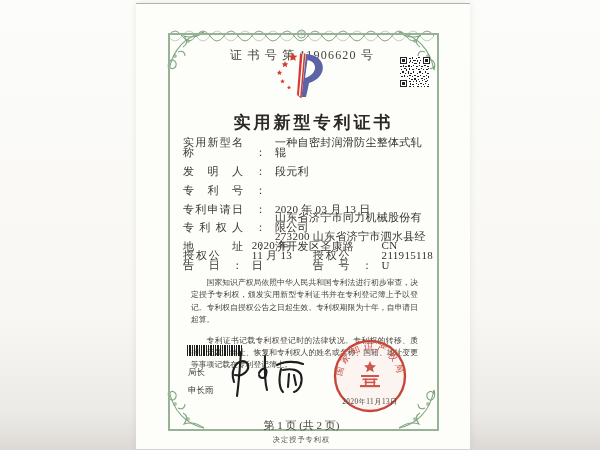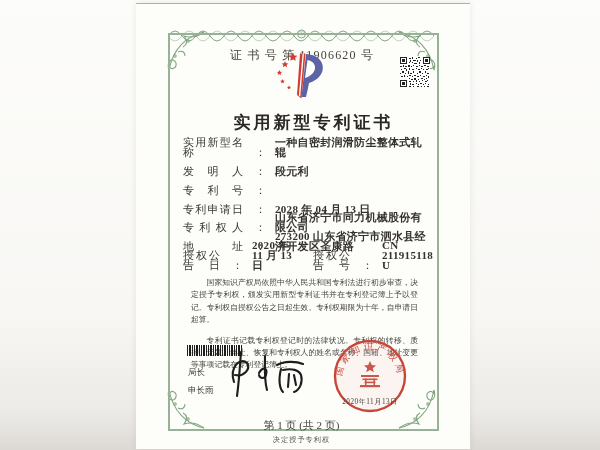--- a/index.html
+++ b/index.html
@@ -28,21 +28,21 @@
   .logo{position:absolute;left:133px;top:47px;width:64px;height:50px;}
   .qr{position:absolute;left:264px;top:51px;width:30px;height:34px;}
   .title{
     position:absolute;left:32px;top:95px;width:267px;text-align:center;
     font-size:17px;font-weight:bold;letter-spacing:3px;color:#2b2824;margin:12px;
   }
   .fields{position:absolute;left:47px;top:134px;width:250px;}
   .frow{display:flex;height:18.9px;align-items:flex-end;font-size:11px;line-height:10px;gap:12px;}
   .flabel{width:60px;text-align:justify;text-align-last:justify;color:#3c3935;}
   .fcolon{width:8px;color:#3c3935;}
-  .fvalue{flex:1;letter-spacing:.3px;color:#35322e;font-weight:bold;}
+  .fvalue{flex:1;letter-spacing:.3px;color:#35322e;}
   .fvalue.short{flex:0 0 49px;}
   .paras{position:absolute;left:47px;top:265px;width:243px;}
   .paras p{
     margin:8px;font-size:7.8px;line-height:12.4px;text-indent:2em;
     text-align:justify;color:#47433e;
   }
   .barcode{
     position:absolute;left:51px;top:341px;width:56px;height:11px;
     background:repeating-linear-gradient(90deg,#1d1d1d 0 1px,transparent 1px 2px,#1d1d1d 2px 4px,transparent 4px 5px,#1d1d1d 5px 5.6px,transparent 5.6px 7px);
   }
@@ -244,21 +244,21 @@
           <span class="fcolon">：</span>
           <span class="fvalue">段元利</span>
       </div>
       <div class="frow">
         <span class="flabel">专利号</span>
           <span class="fcolon">：</span>
       </div>
       <div class="frow">
         <span class="flabel">专利申请日</span>
           <span class="fcolon">：</span>
-          <span class="fvalue">2028 年 04 月 13 日</span>
+          <span class="fvalue">2020 年 03 月 13 日</span>
       </div>
       <div class="frow">
         <span class="flabel">专利权人</span>
           <span class="fcolon">：</span>
           <span class="fvalue">山东省济宁市同力机械股份有限公司</span>
       </div>
       <div class="frow">
         <span class="flabel">地址</span>
           <span class="fcolon">：</span>
           <span class="fvalue">273200 山东省济宁市泗水县经济开发区圣康路</span>

